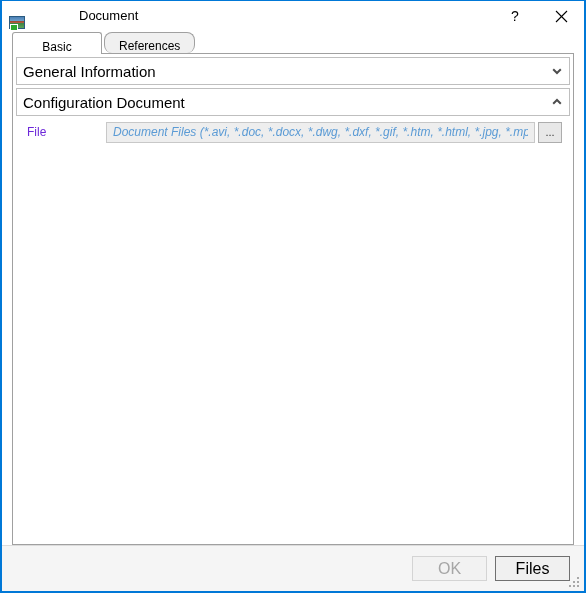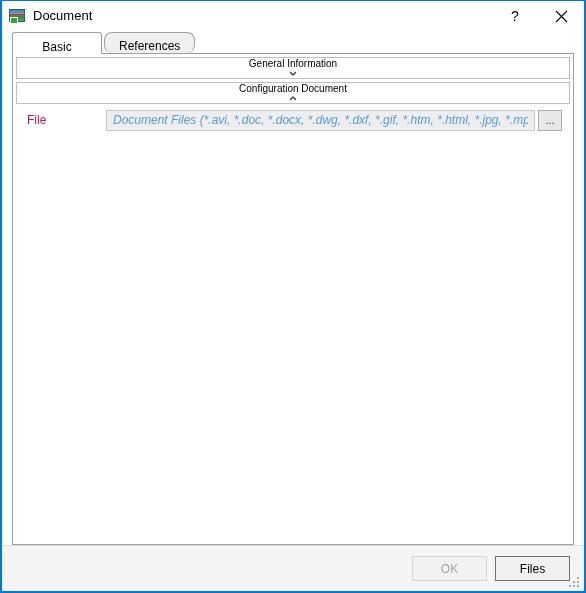--- a/index.html
+++ b/index.html
@@ -32,21 +32,22 @@
     flex-direction: column;
   }
 
   
   .titlebar {
     position: relative;
     height: 30px;
     flex: 0 0 30px;
     background: #ffffff;
     display: flex;
-    align-items: center;
+    align-items: flex-end;
+    gap: 46px;
   }
   .title-icon {
     width: 16px;
     height: 16px;
     margin-left: 7px;
     margin-right: 8px;
     position: relative;
     flex: 0 0 16px;
   }
   .title-icon .pic {
@@ -142,31 +143,30 @@
     border: 1px solid #a0a0a0;
     background: #ffffff;
     margin-top: 0;
     margin-bottom: 0;
     overflow: hidden;
   }
 
   
   .group-header {
     box-sizing: border-box;
-    height: 22px;
+    height: 28px;
     margin: 3px 3px 0 3px;
     border: 1px solid #bfbfbf;
     background: #ffffff;
     display: flex;
     align-items: center;
     padding: 0 6px;
-    font-size: 10px;
-    color: #000000;
-    cursor: default;
-    flex-direction: column;
+    font-size: 15px;
+    color: #000000;
+    cursor: default;
   }
   .group-header .gh-label { flex: 1 1 auto; }
   .chev {
     width: 12px;
     height: 12px;
     display: block;
   }
 
   
   .field-row {
@@ -174,21 +174,21 @@
     align-items: center;
     height: 22px;
     margin: 5px 3px 0 3px;
     padding-left: 11px;
     box-sizing: border-box;
   }
   .field-label {
     width: 79px;
     flex: 0 0 79px;
     font-size: 12px;
-    color: #be185d;
+    color: #6d28d9;
   }
   .file-input {
     flex: 0 0 429px;
     width: 429px;
     height: 21px;
     box-sizing: border-box;
     border: 1px solid #c8c8c8;
     background: #eeeeee;
     font-family: "Liberation Sans", sans-serif;
     font-size: 12px;
@@ -234,21 +234,21 @@
     align-items: center;
     justify-content: flex-end;
     padding-right: 14px;
     box-sizing: border-box;
   }
   .dlgbtn {
     width: 75px;
     height: 25px;
     box-sizing: border-box;
     font-family: "Liberation Sans", sans-serif;
-    font-size: 12px;
+    font-size: 16px;
     background: #f0f0f0;
     border: 1px solid #adadad;
     color: #000000;
     cursor: default;
     padding: 0;
   }
   .dlgbtn.disabled {
     color: #a6a6a6;
     border-color: #d4d4d4;
     background: #f2f2f2;

